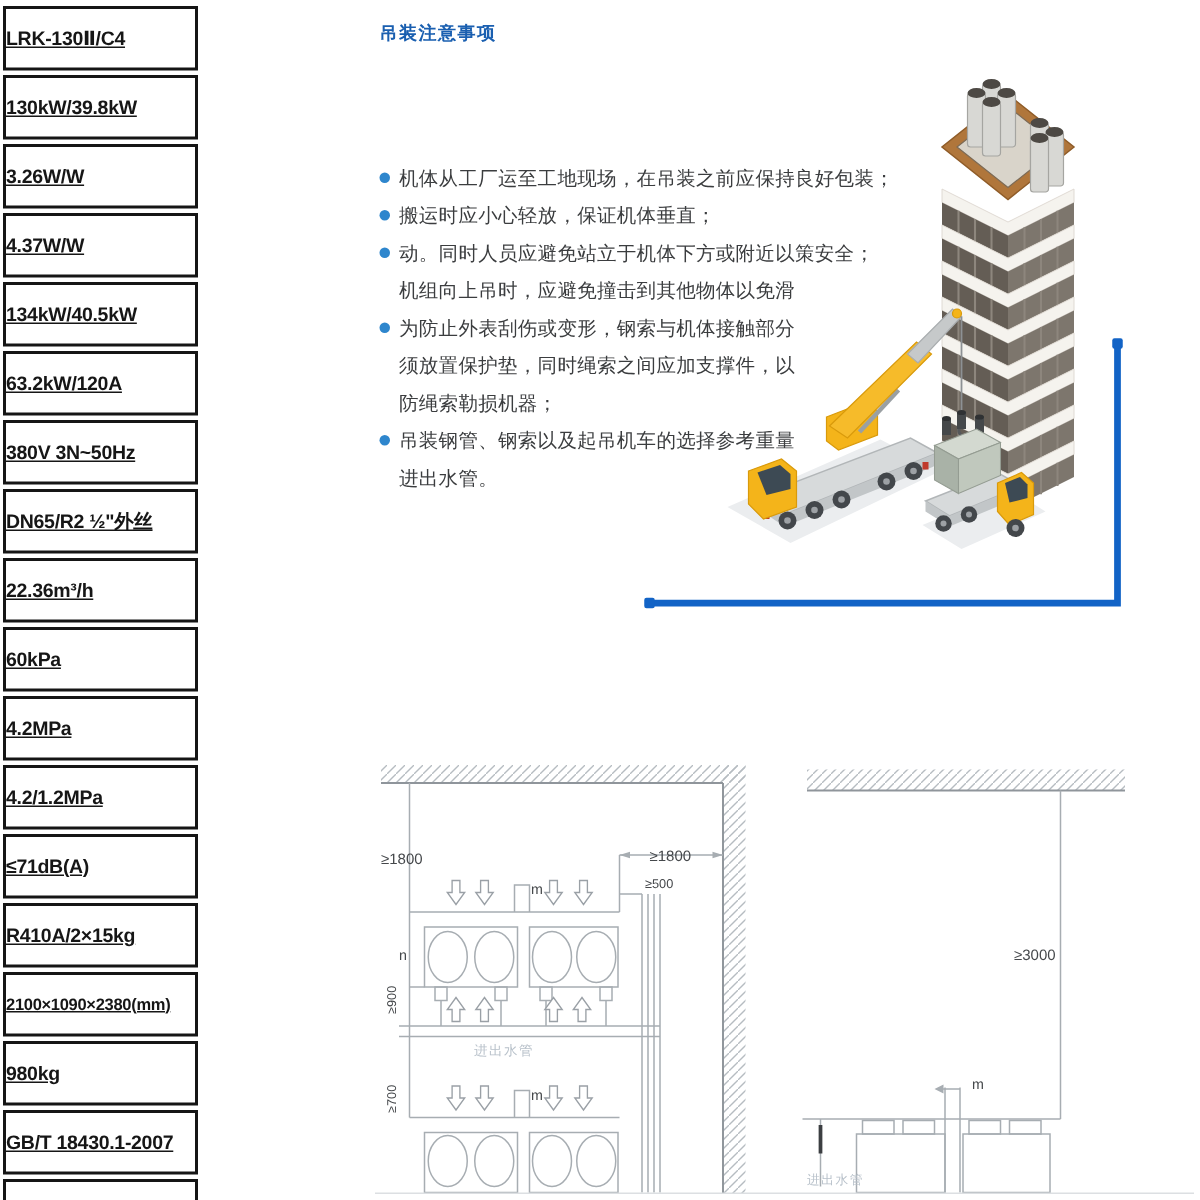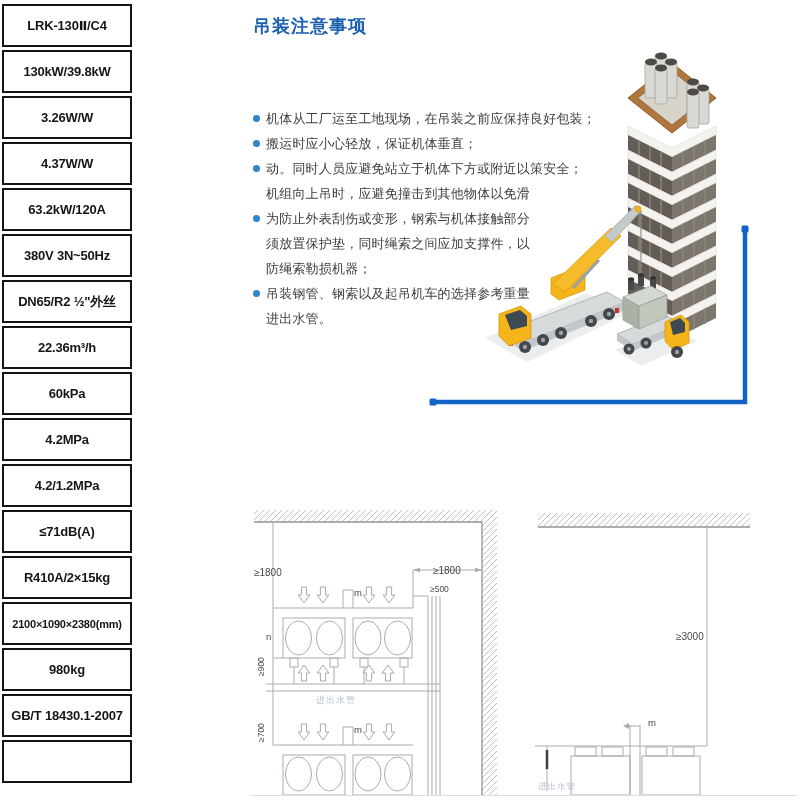--- a/index.html
+++ b/index.html
@@ -11,28 +11,28 @@
     width:800px;height:800px;position:relative;overflow:hidden;
     background:#ffffff;
     font-family:"Liberation Sans","DejaVu Sans",sans-serif;
     -webkit-font-smoothing:antialiased;
   }
   
   .spec-table{position:absolute;left:2px;top:4px;width:130px;}
   .cell{
     box-sizing:border-box;height:43px;margin-bottom:3px;
     border:2px solid #151515;background:#fff;
-    display:flex;align-items:center;justify-content:center;
+    display:flex;align-items:center;
     font-size:13px;font-weight:700;color:#161616;
-    letter-spacing:-0.2px;white-space:nowrap;overflow:hidden;
+    letter-spacing:-0.2px;white-space:nowrap;overflow:hidden;text-decoration:underline;
   }
   
   .section-title{
     position:absolute;left:253px;top:14px;
-    font-size:18px;font-weight:700;color:var(--title-color);
+    font-size:12px;font-weight:700;color:var(--title-color);
     letter-spacing:1px;
   }
   .notes{position:absolute;left:253px;top:66px;width:340px;margin-top:40px;}
   .bullet{position:relative;padding-left:13px;}
   .bullet .dot{
     position:absolute;left:0;top:9px;width:7px;height:7px;border-radius:50%;
     background:var(--dot-color);
   }
   .bullet .lines div{
     font-size:13px;line-height:25px;color:#3b3d3f;white-space:nowrap;
@@ -53,20 +53,23 @@
       <span>LRK-130Ⅱ/C4</span>
     </div>
     <div class="cell">
       <span>130kW/39.8kW</span>
     </div>
     <div class="cell">
       <span>3.26W/W</span>
     </div>
     <div class="cell">
       <span>4.37W/W</span>
+    </div>
+    <div class="cell">
+      <span>134kW/40.5kW</span>
     </div>
     <div class="cell">
       <span>63.2kW/120A</span>
     </div>
     <div class="cell">
       <span>380V 3N~50Hz</span>
     </div>
     <div class="cell">
       <span>DN65/R2 ½"外丝</span>
     </div>

